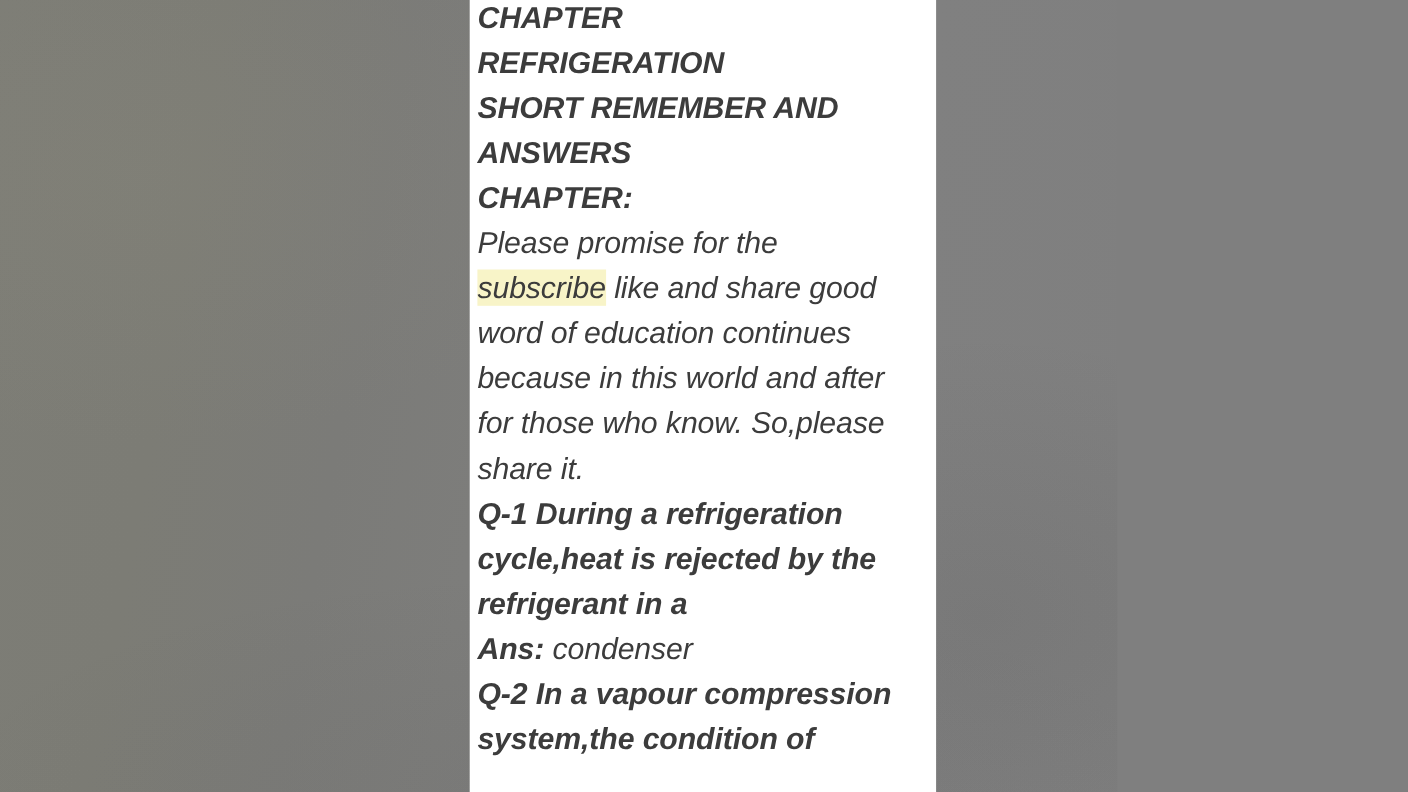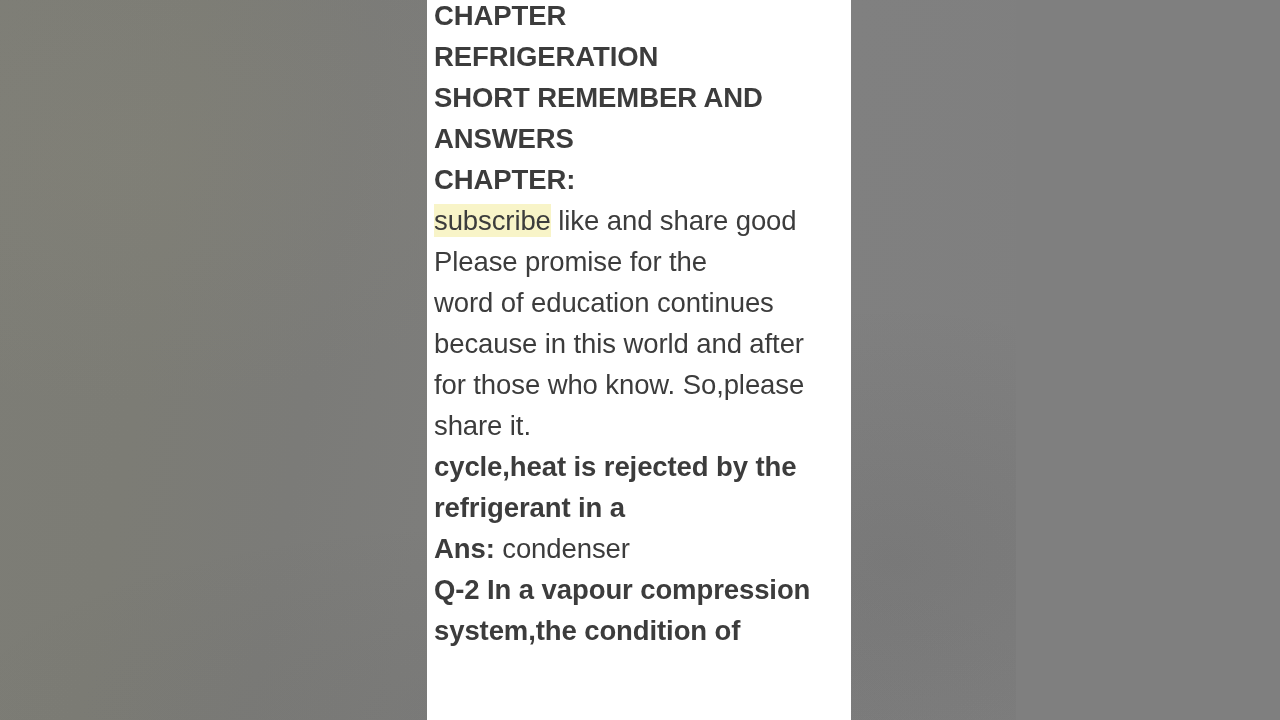--- a/index.html
+++ b/index.html
@@ -15,20 +15,21 @@
     font-family: "Liberation Sans", sans-serif;
     background: #7f7f7f;
   }
 
   
   .stage {
     position: relative;
     width: 1016px;
     height: 720px;
     overflow: hidden;
+    font-style: italic;
   }
 
   .backdrop {
     position: absolute;
     inset: 0;
     background:
       linear-gradient(100deg,
         #7d7d76 0%,
         #7c7c75 18%,
         #7b7b78 33%,
@@ -103,29 +104,30 @@
 
   <div class="panel">
     <div class="panel-inner">
 
       <div class="line bold">CHAPTER</div>
       <div class="line bold">REFRIGERATION</div>
       <div class="line bold">SHORT REMEMBER AND</div>
       <div class="line bold">ANSWERS</div>
       <div class="line bold">CHAPTER:</div>
 
+      <div class="line">Please promise for the</div>
+
       <div class="line"><span class="hl">subscribe</span><span> like and share good</span></div>
-
-      <div class="line">Please promise for the</div>
 
       <div class="line">word of education continues</div>
       <div class="line">because in this world and after</div>
       <div class="line">for those who know. So,please</div>
       <div class="line">share it.</div>
 
+      <div class="line bold">Q-1 During a refrigeration</div>
       <div class="line bold">cycle,heat is rejected by the</div>
       <div class="line bold">refrigerant in a</div>
 
       <div class="line"><span class="ans-label">Ans:</span><span class="ans-value"> condenser</span></div>
 
       <div class="line bold">Q-2 In a vapour compression</div>
       <div class="line bold">system,the condition of</div>
 
     </div>
   </div>

